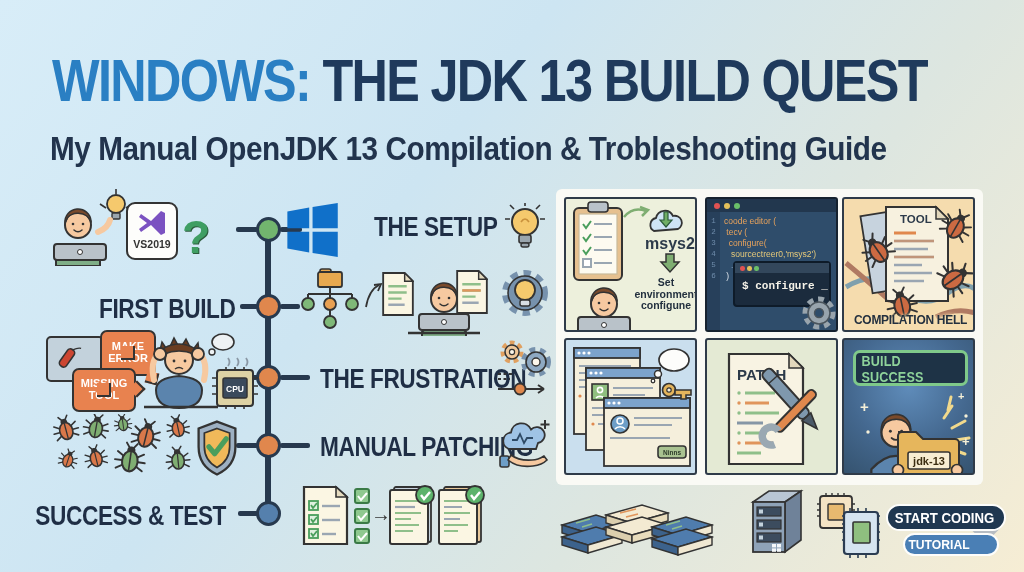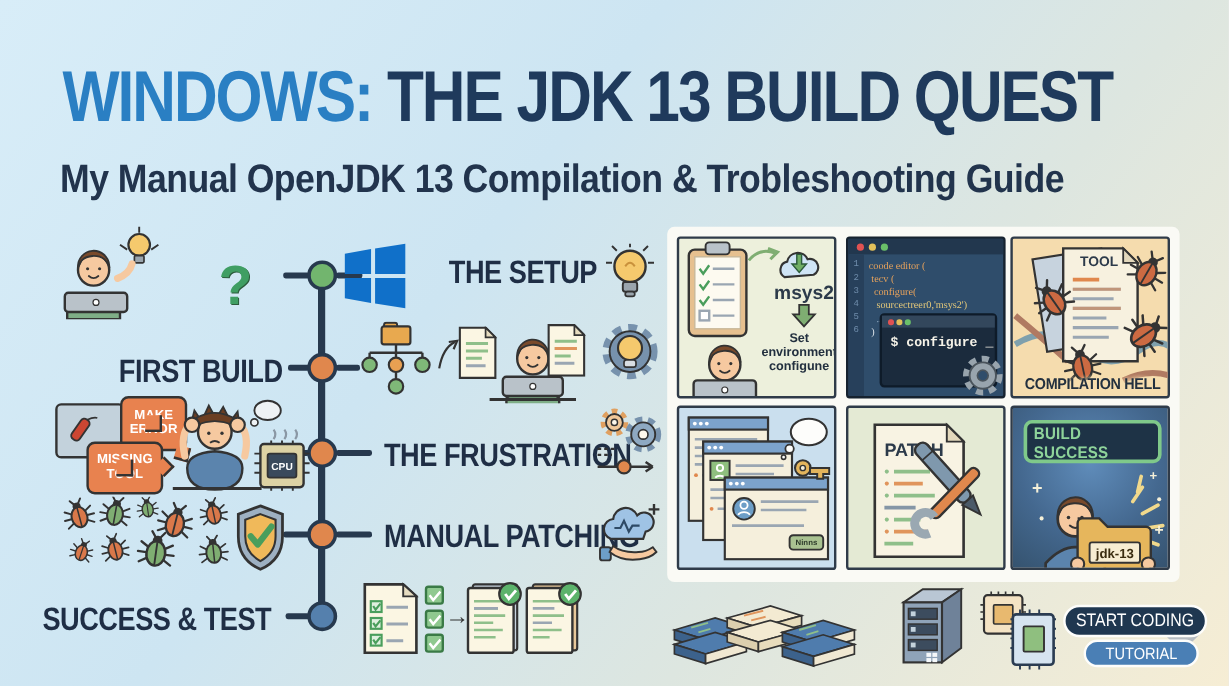--- a/index.html
+++ b/index.html
@@ -16,22 +16,22 @@
   .subtitle{font-weight:700;font-size:33px;color:#22344d;letter-spacing:-.5px;white-space:nowrap;transform:scaleX(.9);transform-origin:0 50%}
   .spine{background:#27394e}
   .node{border-radius:50%;border:3.5px solid #27394e;width:25px;height:25px}
   .stub{height:5px;background:#27394e;border-radius:2px}
   .bubble{background:#e8824f;border:2.5px solid #333;border-radius:7px;color:#fff;font-weight:700;
     text-align:center;white-space:pre-line;display:flex;align-items:center;justify-content:center;line-height:1.08}
   .bubble:after{content:"";position:absolute;width:12px;height:12px;background:#e8824f;border-right:2.5px solid #333;border-bottom:2.5px solid #333}
   .panelbk{background:#fafaf5;border-radius:6px}
   .panel{border:2px solid #2f3b49;border-radius:3px;overflow:hidden}
   .pcap{font-weight:700;color:#23303f;text-align:center;letter-spacing:-.3px}
-  .pill{border:2.5px solid #fdfdfb;border-radius:14px;color:#fff;font-weight:400;display:flex;align-items:center;justify-content:center;white-space:nowrap}
-  .codeline{font-family:Liberation Serif, serif;font-size:8.5px;line-height:11px;white-space:pre}
+  .pill{border:2.5px solid #fdfdfb;border-radius:14px;color:#fff;font-weight:700;display:flex;align-items:center;justify-content:flex-start;white-space:nowrap}
+  .codeline{font-family:Liberation Sans, sans-serif;font-size:8.5px;line-height:11px;white-space:pre}
   .cl0,.cl1,.cl2{color:#e8a35c}.cl3{color:#e5c97a}.cl4{color:#8fa7bd}.cl5{color:#dfe6ec}
   svg{display:block}
 </style>
 </head>
 <body>
 
 <svg width="0" height="0" style="position:absolute">
   <defs>
     <g id="bug">
       <path d="M-1.5,-10 L-4.5,-14 M1.5,-10 L4.5,-14" stroke="#333" stroke-width="1.6" stroke-linecap="round"></path>
@@ -98,20 +98,26 @@
   <svg class="abs" style="left:46px;top:188px" width="94" height="78" viewBox="0 0 94 78">
     <path d="M60,20 l-6,-4 M80,20 l6,-4 M70,6 l0,-5" stroke="#333" stroke-width="1.6"></path>
     <circle cx="70" cy="16" r="9" fill="#f5c96d" stroke="#333" stroke-width="1.8"></circle>
     <rect x="66" y="25" width="8" height="6" rx="1" fill="#9aa5ad" stroke="#333" stroke-width="1.4"></rect>
     <use href="#bust" transform="translate(32,42)" style="color:#7fae87"></use>
     <path d="M52,44 Q62,40 64,32" stroke="#f6c9a0" stroke-width="6" fill="none" stroke-linecap="round"></path>
     <rect x="8" y="56" width="52" height="16" rx="3" fill="#b9c2c9" stroke="#333" stroke-width="2"></rect>
     <circle cx="34" cy="64" r="2.5" fill="#fff" stroke="#333" stroke-width="1"></circle>
   </svg>
 
+  <div class="abs" style="left:126px;top:202px;width:52px;height:58px;background:#fdfdfb;border:2.5px solid #333;border-radius:9px">
+    <svg style="margin:4px auto 0" width="38" height="30" viewBox="0 0 36 30">
+      <path d="M5,21 L13,15 5,9 7,6 17,13 27,3 31,5 31,25 27,27 17,17 7,24 Z" fill="#7b52c1"></path>
+    </svg>
+    <div style="text-align:center;font-size:10.5px;font-weight:700;color:#333">VS2019</div>
+  </div>
   <div class="abs" style="left:182px;top:210px;font-size:46px;font-weight:700;color:#3f9e63;text-shadow:1px 1px 0 #2c5b3c">?</div>
 
   <svg class="abs" style="left:292px;top:268px" width="76" height="68" viewBox="0 0 76 68">
     <rect x="28" y="1" width="11" height="6" rx="2" fill="#e8a94f" stroke="#333" stroke-width="1.6"></rect>
     <rect x="26" y="4" width="24" height="15" rx="2" fill="#e8a94f" stroke="#333" stroke-width="1.8"></rect>
     <path d="M38,19 V26 M16,26 H60 M16,26 V30 M38,26 V30 M60,26 V30 M38,42 V48" stroke="#333" stroke-width="2" fill="none"></path>
     <circle cx="16" cy="36" r="6" fill="#7fb878" stroke="#333" stroke-width="1.8"></circle>
     <circle cx="38" cy="36" r="6" fill="#e8a052" stroke="#333" stroke-width="1.8"></circle>
     <circle cx="60" cy="36" r="6" fill="#7fb878" stroke="#333" stroke-width="1.8"></circle>
     <circle cx="38" cy="54" r="6" fill="#7fb878" stroke="#333" stroke-width="1.8"></circle>
@@ -314,21 +320,21 @@
 5
 6</div>
     <div class="abs" style="left:17px;top:17px">
       <div class="codeline cl0">coode editor (</div>
       <div class="codeline cl1"> tecv (</div>
       <div class="codeline cl2">  configure(</div>
       <div class="codeline cl3">   sourcectreer0,'msys2')</div>
       <div class="codeline cl4">   ...</div>
       <div class="codeline cl5"> )</div>
     </div>
-    <div class="abs" style="left:26px;top:62px;width:98px;height:62px;background:#1b2b3d;border:2px solid #0e1b29;border-radius:4px">
+    <div class="abs" style="left:26px;top:62px;width:98px;height:46px;background:#1b2b3d;border:2px solid #0e1b29;border-radius:4px">
       <div class="abs" style="left:0;top:0;width:94px;height:10px;background:#33475c">
         <div class="abs" style="left:5px;top:3px;width:4.5px;height:4.5px;border-radius:50%;background:#e05252"></div>
         <div class="abs" style="left:12px;top:3px;width:4.5px;height:4.5px;border-radius:50%;background:#e3c05a"></div>
         <div class="abs" style="left:19px;top:3px;width:4.5px;height:4.5px;border-radius:50%;background:#6abf69"></div>
       </div>
       <div class="abs" style="left:7px;top:17px;font-family:'Liberation Mono',monospace;font-weight:700;font-size:11px;color:#f5f2e8;white-space:pre">$ configure _</div>
     </div>
     <svg class="abs" style="left:93px;top:95px" width="38" height="38" viewBox="0 0 38 38">
       <circle cx="19" cy="19" r="13" fill="none" stroke="#98a4ad" stroke-width="7" stroke-dasharray="5.5 4.5"></circle>
       <circle cx="19" cy="19" r="11" fill="#98a4ad" stroke="#4a545c" stroke-width="1.6"></circle>

